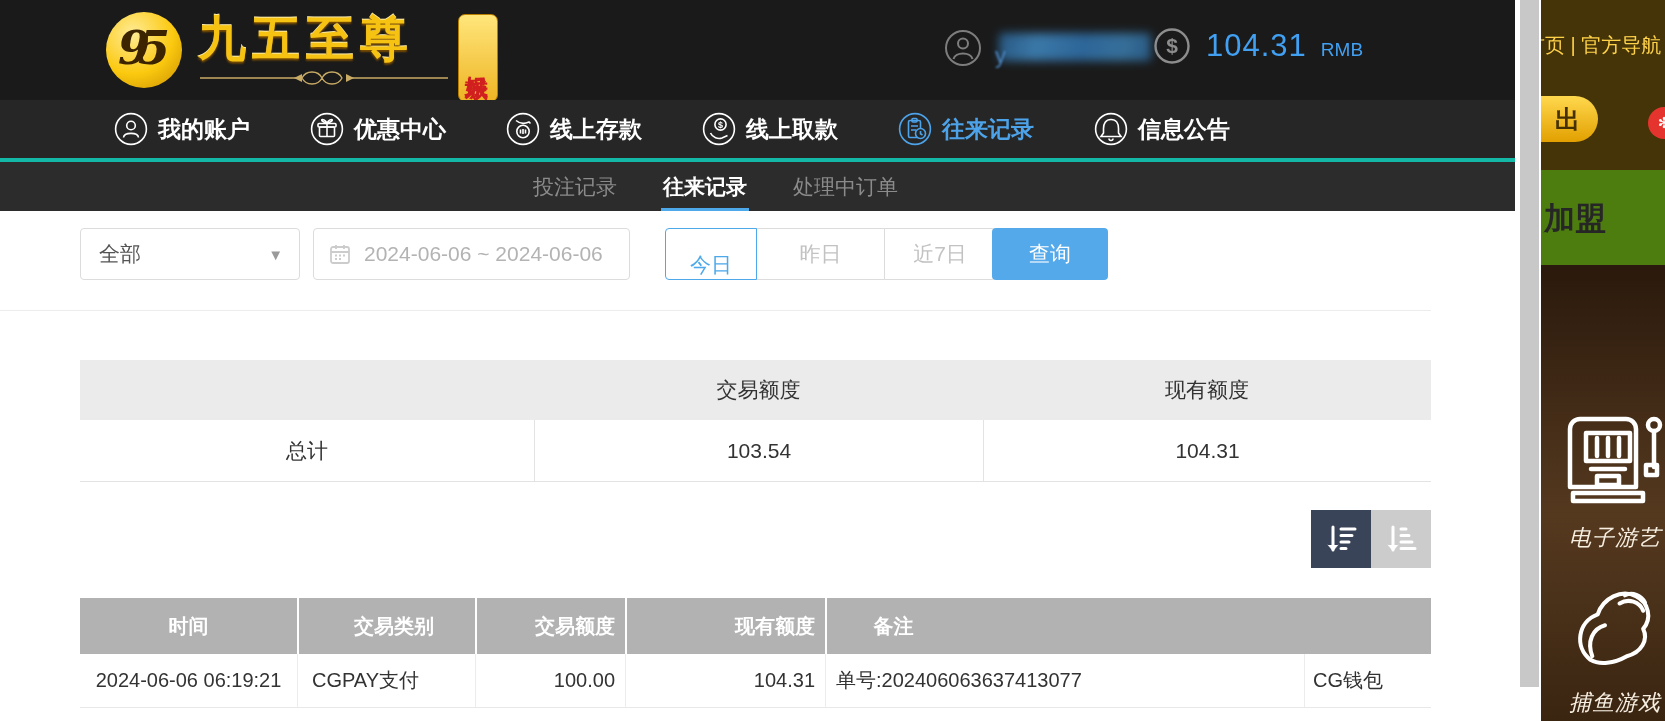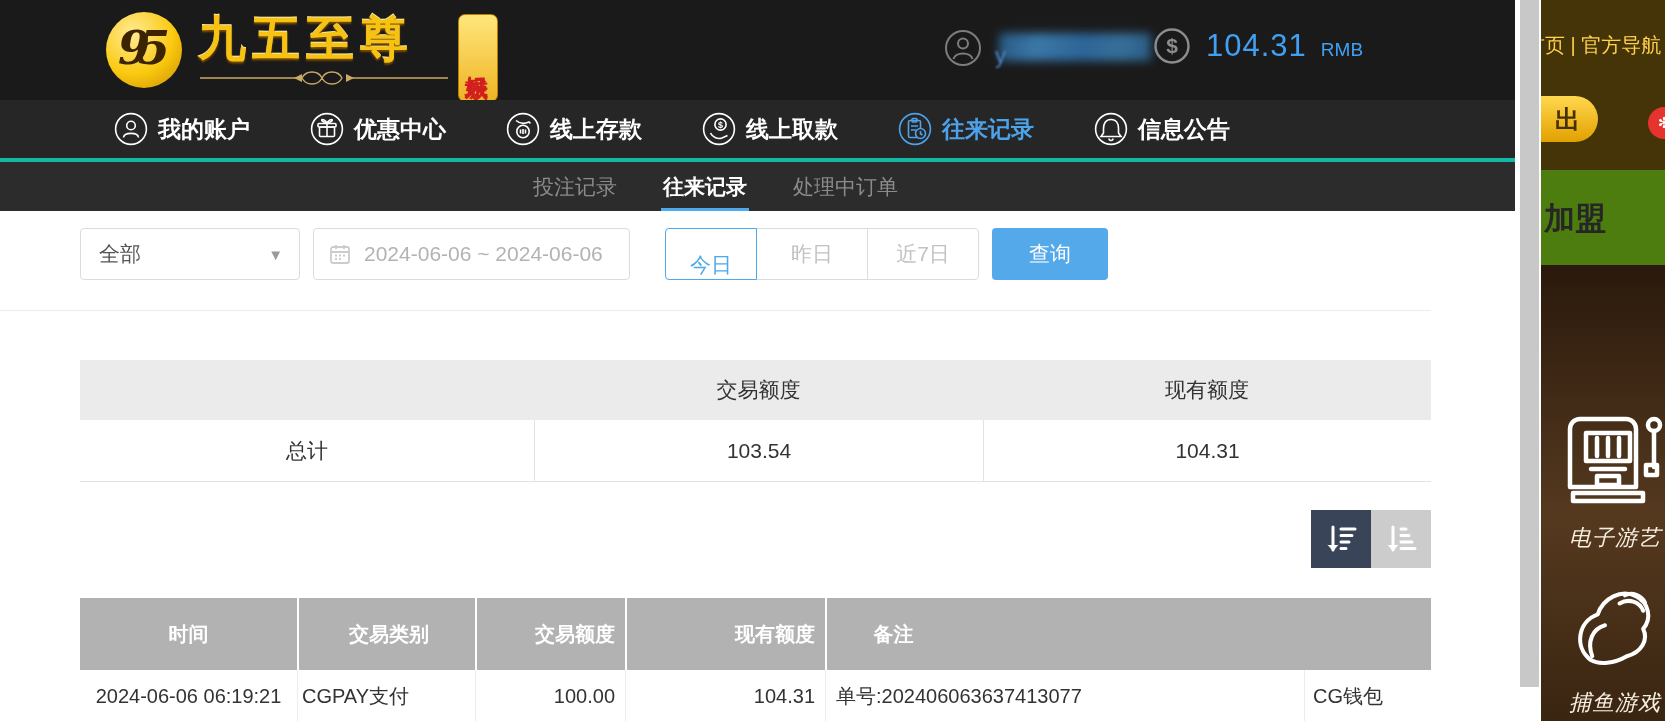--- a/index.html
+++ b/index.html
@@ -58,21 +58,21 @@
     justify-content:space-between; padding:0 16px 0 18px; font-size:21px; color:#555; cursor:pointer; }
   .select-caret { color:#9a9a9a; font-size:15px; }
   .date-box { position:absolute; left:313px; top:17px; width:317px; height:52px;
     border:1px solid #dcdcdc; border-radius:4px; display:flex; align-items:center; gap:12px;
     padding:0 14px; font-size:21px; color:#b3b3b3; cursor:pointer; }
   .quick-group { position:absolute; left:665px; top:17px; display:flex; }
   .quick-btn { height:52px; border:1px solid #dcdcdc; background:#fff; color:#c2c2c2;
     font-size:21px; display:flex; align-items:center; justify-content:center; cursor:pointer; }
   .quick-btn + .quick-btn { margin-left:-1px; }
   .quick-btn.b1 { width:92px; border-radius:4px 0 0 4px; }
-  .quick-btn.b2 { width:112px; }
+  .quick-btn.b2 { width:129px; }
   .quick-btn.b3 { width:112px; border-radius:0 4px 4px 0; }
   .quick-btn.active { border:1px solid #4da9ea; color:#4da9ea; z-index:2;align-items:flex-end; }
   .search-btn { position:absolute; left:992px; top:17px; width:116px; height:52px;
     background:#54a9ea; border:none; border-radius:4px; color:#fff; font-size:21px; cursor:pointer; }
   .divider-1 { position:absolute; left:0; top:99px; width:1431px; height:1px; background:#ececec; }
 
   
   .summary { position:absolute; left:80px; top:149px; width:1351px; }
   .sum-header { height:60px; background:#ebebeb; display:flex; }
   .sum-hc { display:flex; align-items:center; justify-content:center; font-size:21px; color:#333; }
@@ -82,29 +82,29 @@
   .w1 { width:454px; } .w2 { width:449px; } .w3 { width:448px; }
 
   
   .sort-area { position:absolute; left:1311px; top:299px; display:flex; }
   .sort-btn { width:60px; height:58px; display:flex; align-items:center; justify-content:center; cursor:pointer; }
   .sort-desc { background:#3a4458; }
   .sort-asc { background:#cccccc; }
 
   
   .records { position:absolute; left:80px; top:387px; width:1351px; }
-  .rec-header { height:72px; background:#b2b2b2; display:flex;font-family:Liberation Serif, serif; }
+  .rec-header { height:56px; background:#b2b2b2; display:flex;font-family:Liberation Serif, serif; }
   .rec-hc { display:flex; align-items:center; justify-content:center; color:#fff;
     font-size:20px; font-weight:bold; }
   .rec-hc + .rec-hc { border-left:2px solid #fff; }
   .rec-row { height:54px; display:flex; border-bottom:1px solid #e8e8e8; background:#fff; }
   .rec-c { display:flex; align-items:center; font-size:20px; color:#333; }
   .rec-row .rec-c + .rec-c { border-left:1px solid #ececec; }
   .c1 { width:217px; justify-content:center; }
-  .c2 { width:178px; padding-left:4px; }
+  .c2 { width:178px; padding-left:14px; }
   .c3 { width:150px; justify-content:flex-end; padding-right:10px; }
   .c4 { width:200px; justify-content:flex-end; padding-right:10px; }
   .c5 { width:479px; padding-left:10px; }
   .c6 { width:127px; padding-left:8px; }
 
   
   .scrollbar { position:absolute; left:1520px; top:0; width:19px; height:721px; background:#ffffff; }
   .scroll-thumb { position:absolute; left:0; top:0; width:19px; height:687px; background:#c8c8c8; cursor:pointer; }
 
   

